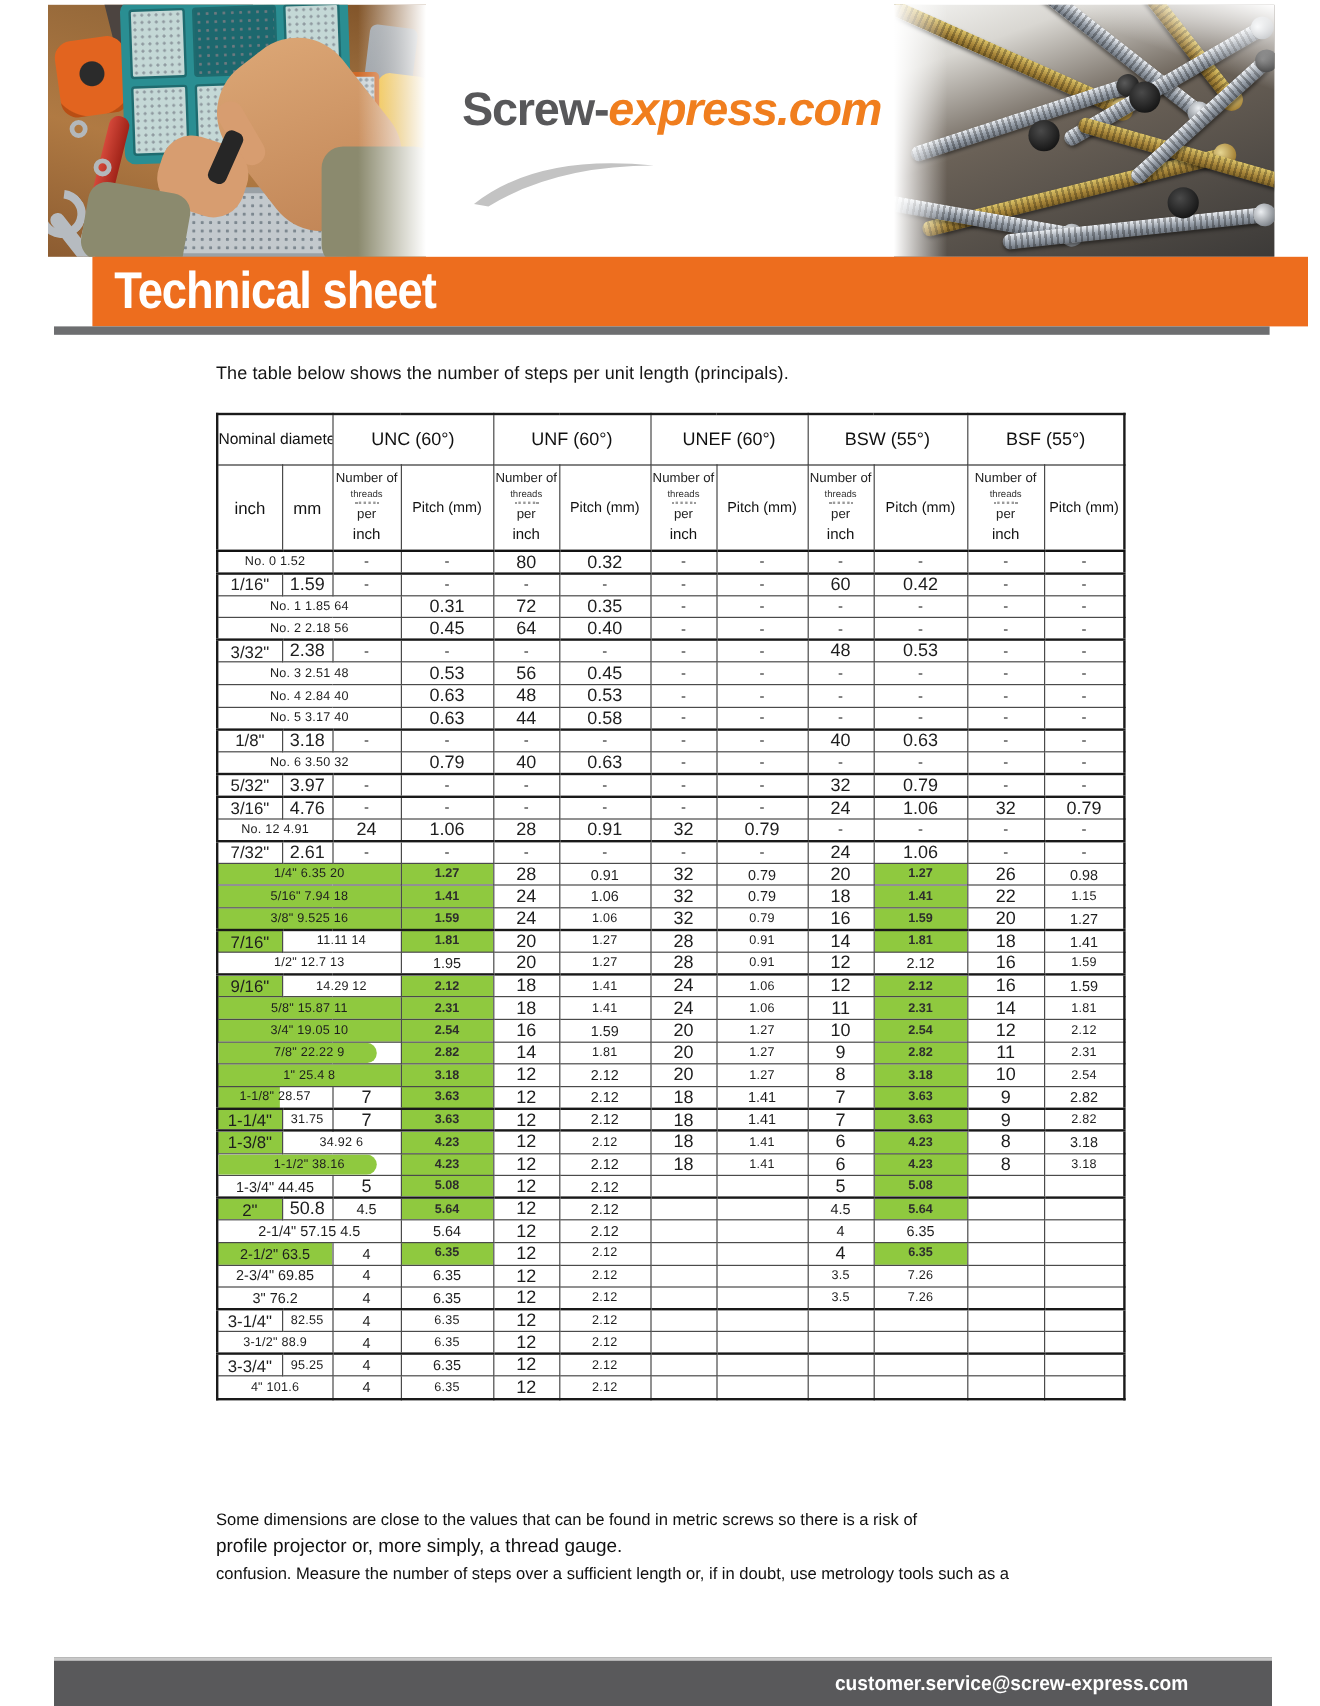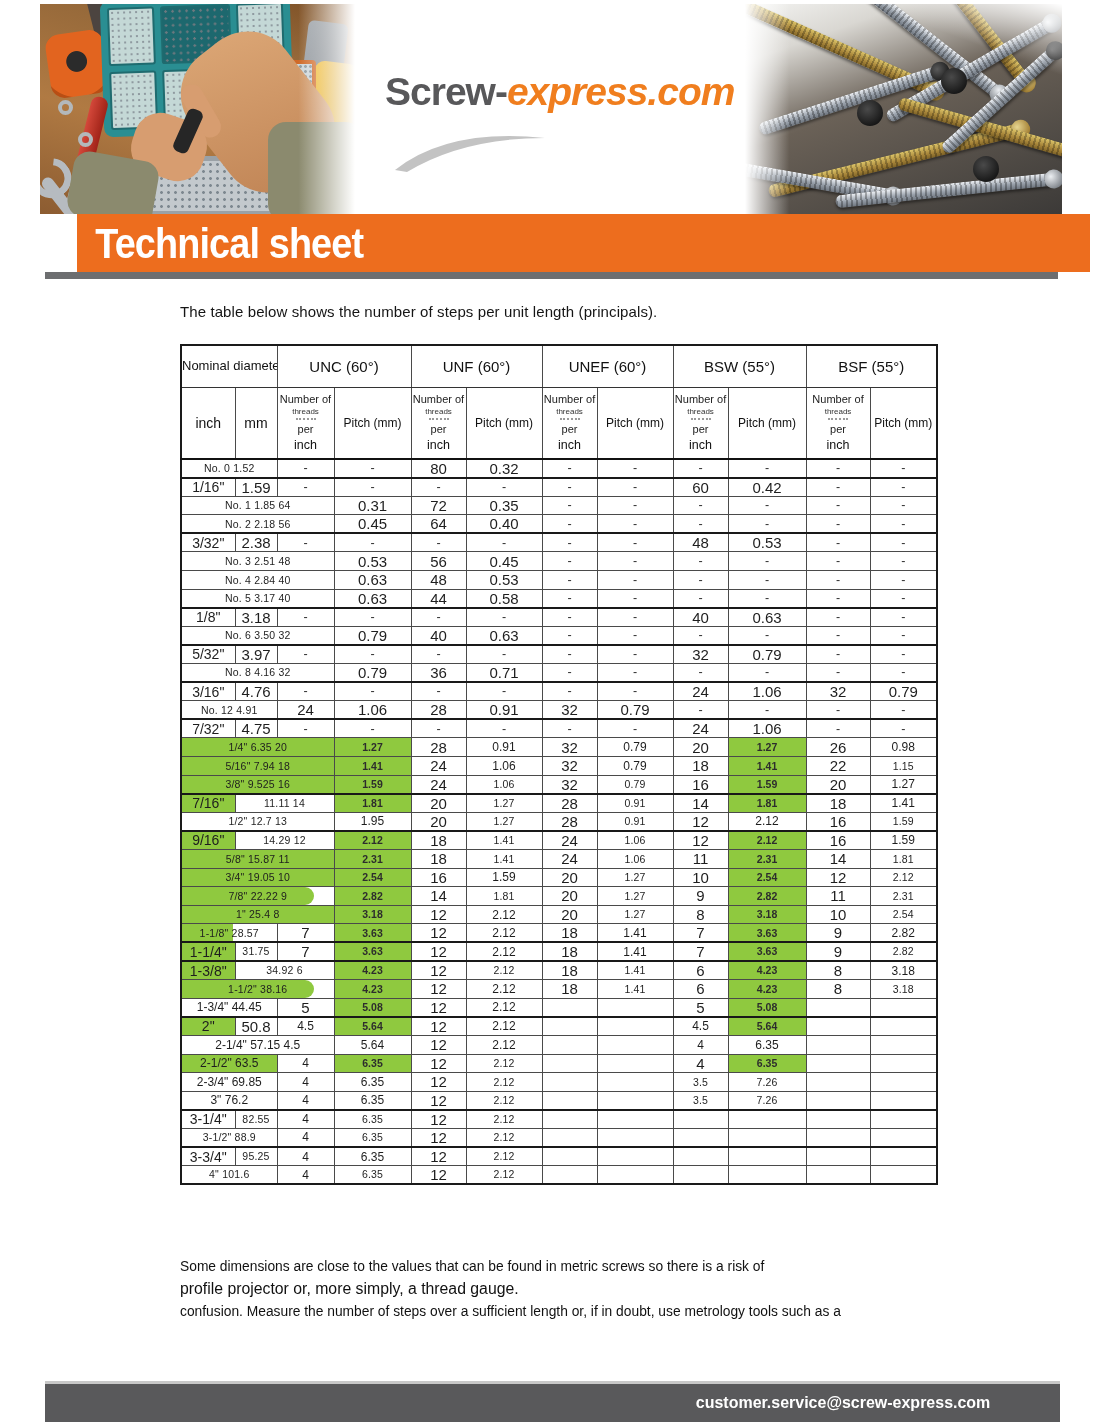--- a/index.html
+++ b/index.html
@@ -375,32 +375,20 @@
             <td class="d">-</td>
             <td class="d">-</td>
             <td class="d">-</td>
             <td class="d">-</td>
             <td class="d">-</td>
             <td class="lg">32</td>
             <td class="lg">0.79</td>
             <td class="d">-</td>
             <td class="d">-</td>
           </tr>
-          <tr>
-            <td class="lbl" colspan="3">No. 8 4.16 32</td>
-            <td class="lg">0.79</td>
-            <td class="lg">36</td>
-            <td class="lg">0.71</td>
-            <td class="d">-</td>
-            <td class="d">-</td>
-            <td class="d">-</td>
-            <td class="d">-</td>
-            <td class="d">-</td>
-            <td class="d">-</td>
-          </tr>
           <tr class="hv">
             <td class="frac">3/16"</td>
             <td class="lg">4.76</td>
             <td class="d">-</td>
             <td class="d">-</td>
             <td class="d">-</td>
             <td class="d">-</td>
             <td class="d">-</td>
             <td class="d">-</td>
             <td class="lg">24</td>
@@ -416,21 +404,21 @@
             <td class="lg">0.91</td>
             <td class="lg">32</td>
             <td class="lg">0.79</td>
             <td class="d">-</td>
             <td class="d">-</td>
             <td class="d">-</td>
             <td class="d">-</td>
           </tr>
           <tr class="hv">
             <td class="frac">7/32"</td>
-            <td class="lg">4.75</td>
+            <td class="lg">2.61</td>
             <td class="d">-</td>
             <td class="d">-</td>
             <td class="d">-</td>
             <td class="d">-</td>
             <td class="d">-</td>
             <td class="d">-</td>
             <td class="lg">24</td>
             <td class="lg">1.06</td>
             <td class="d">-</td>
             <td class="d">-</td>

